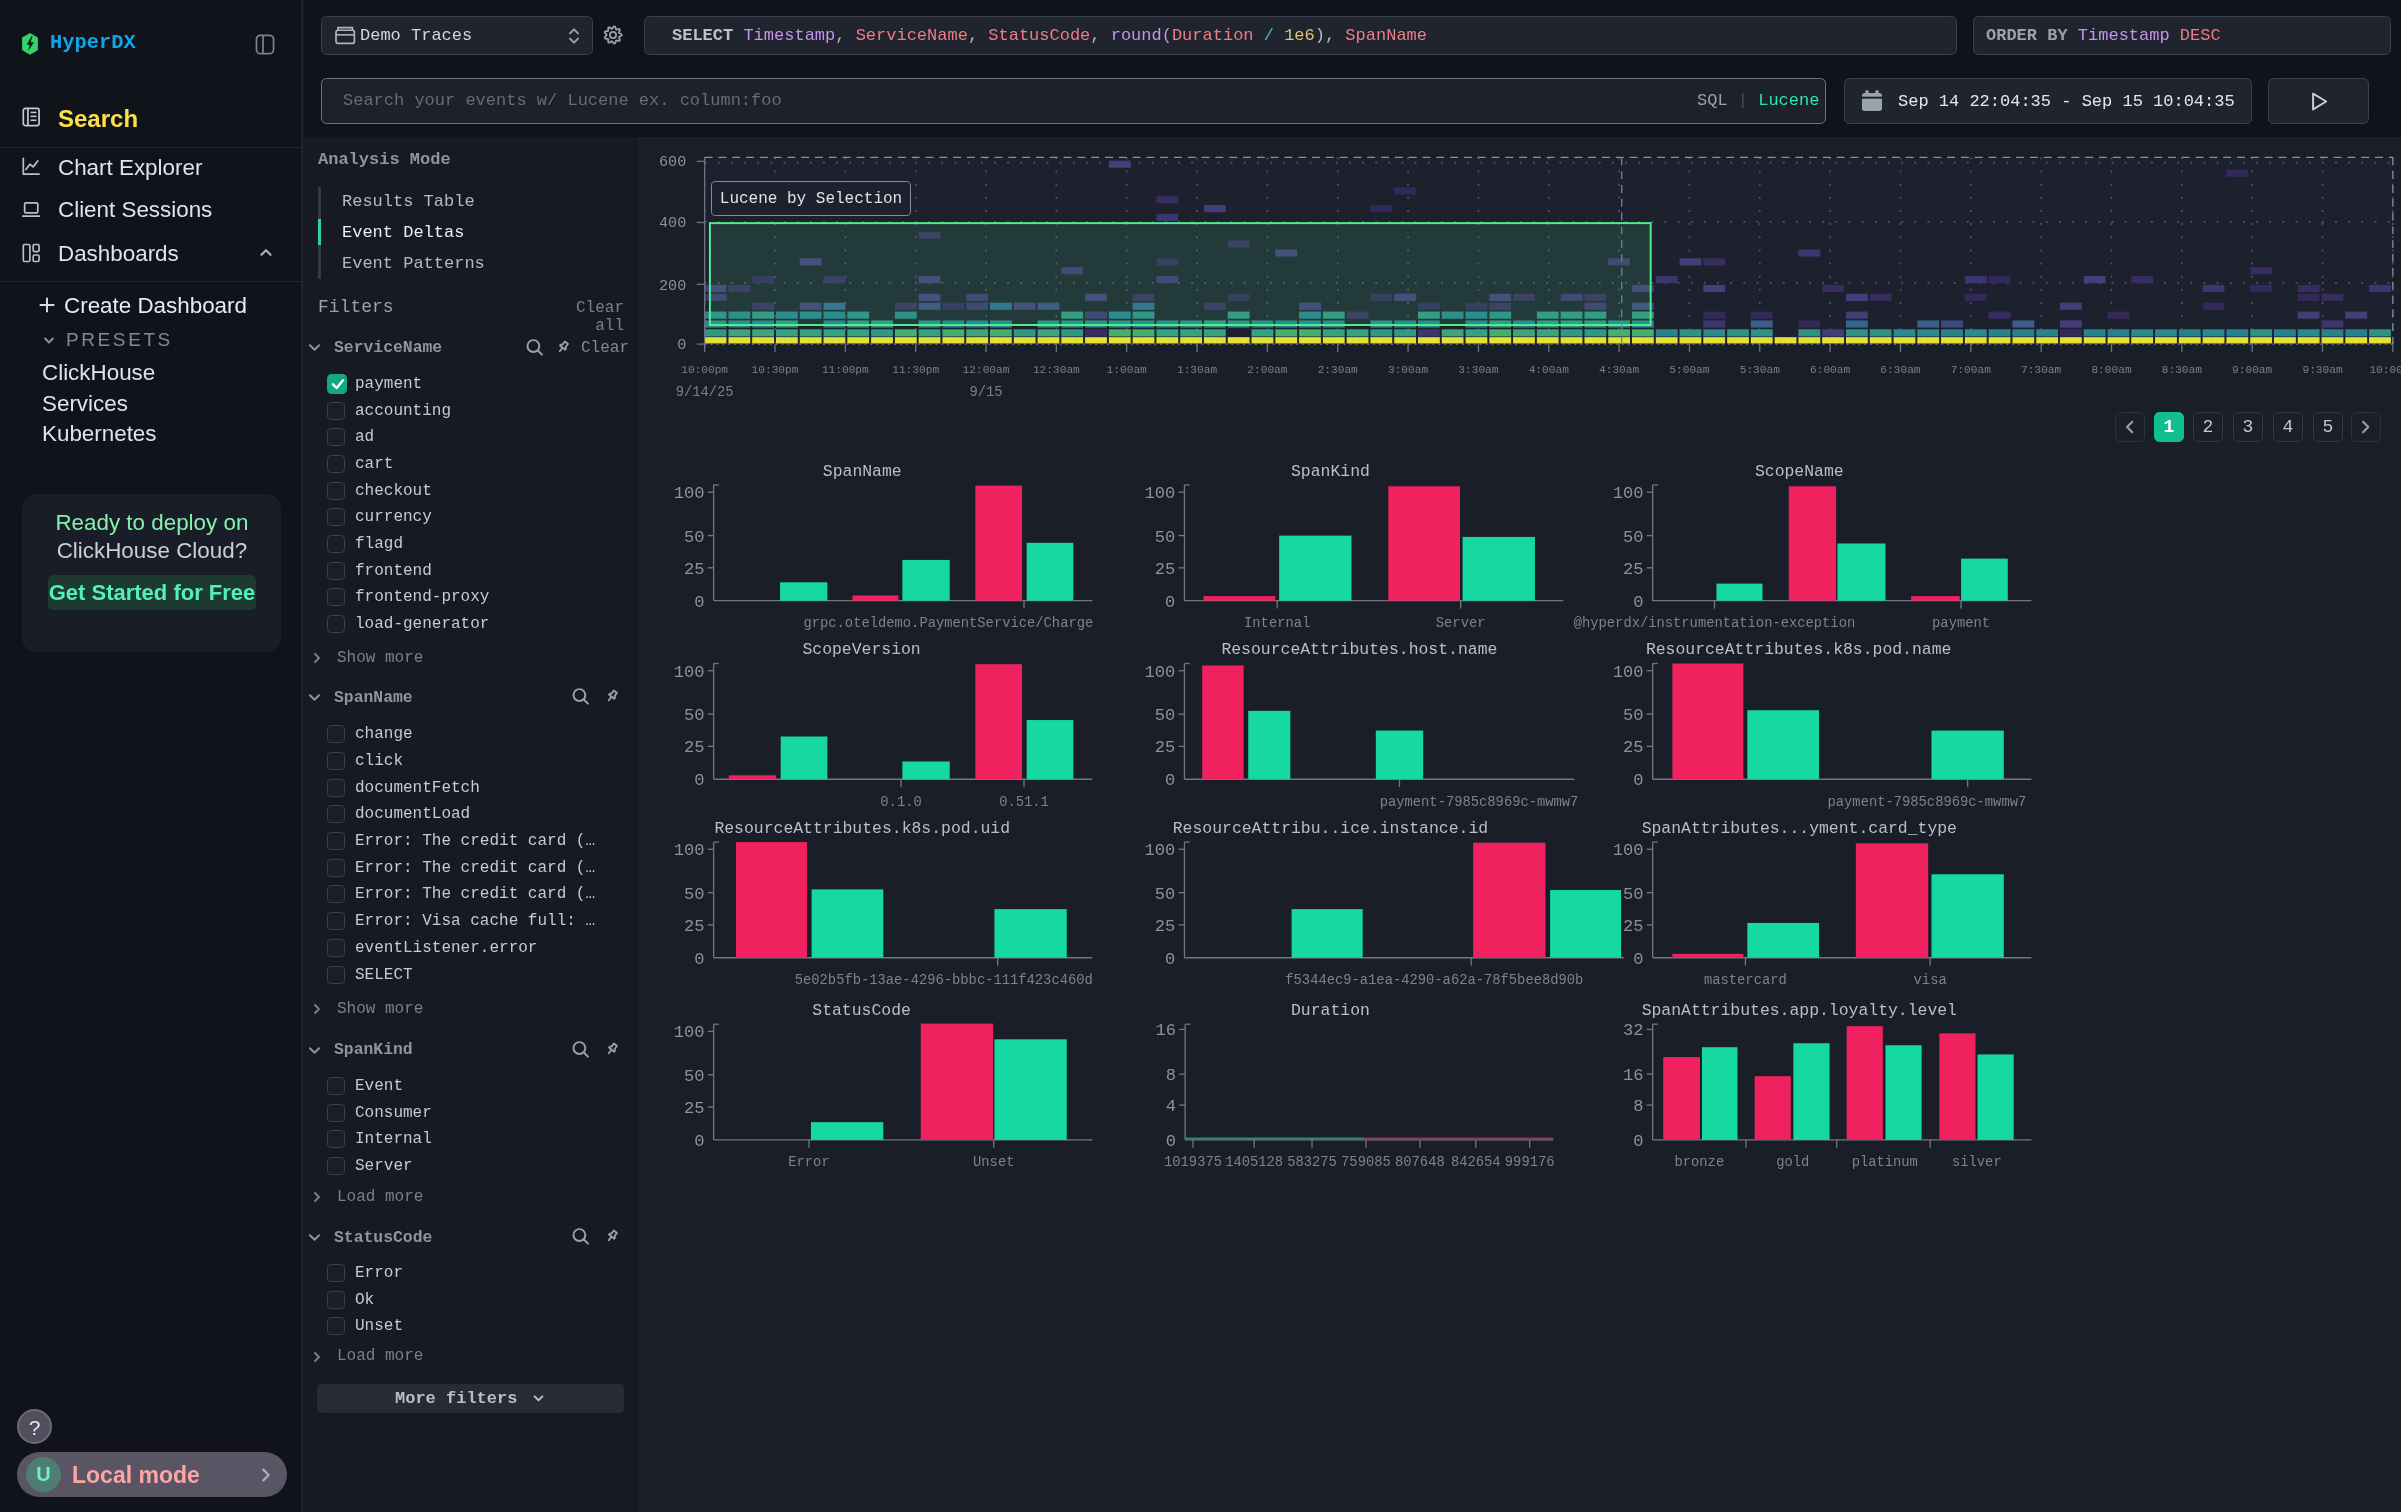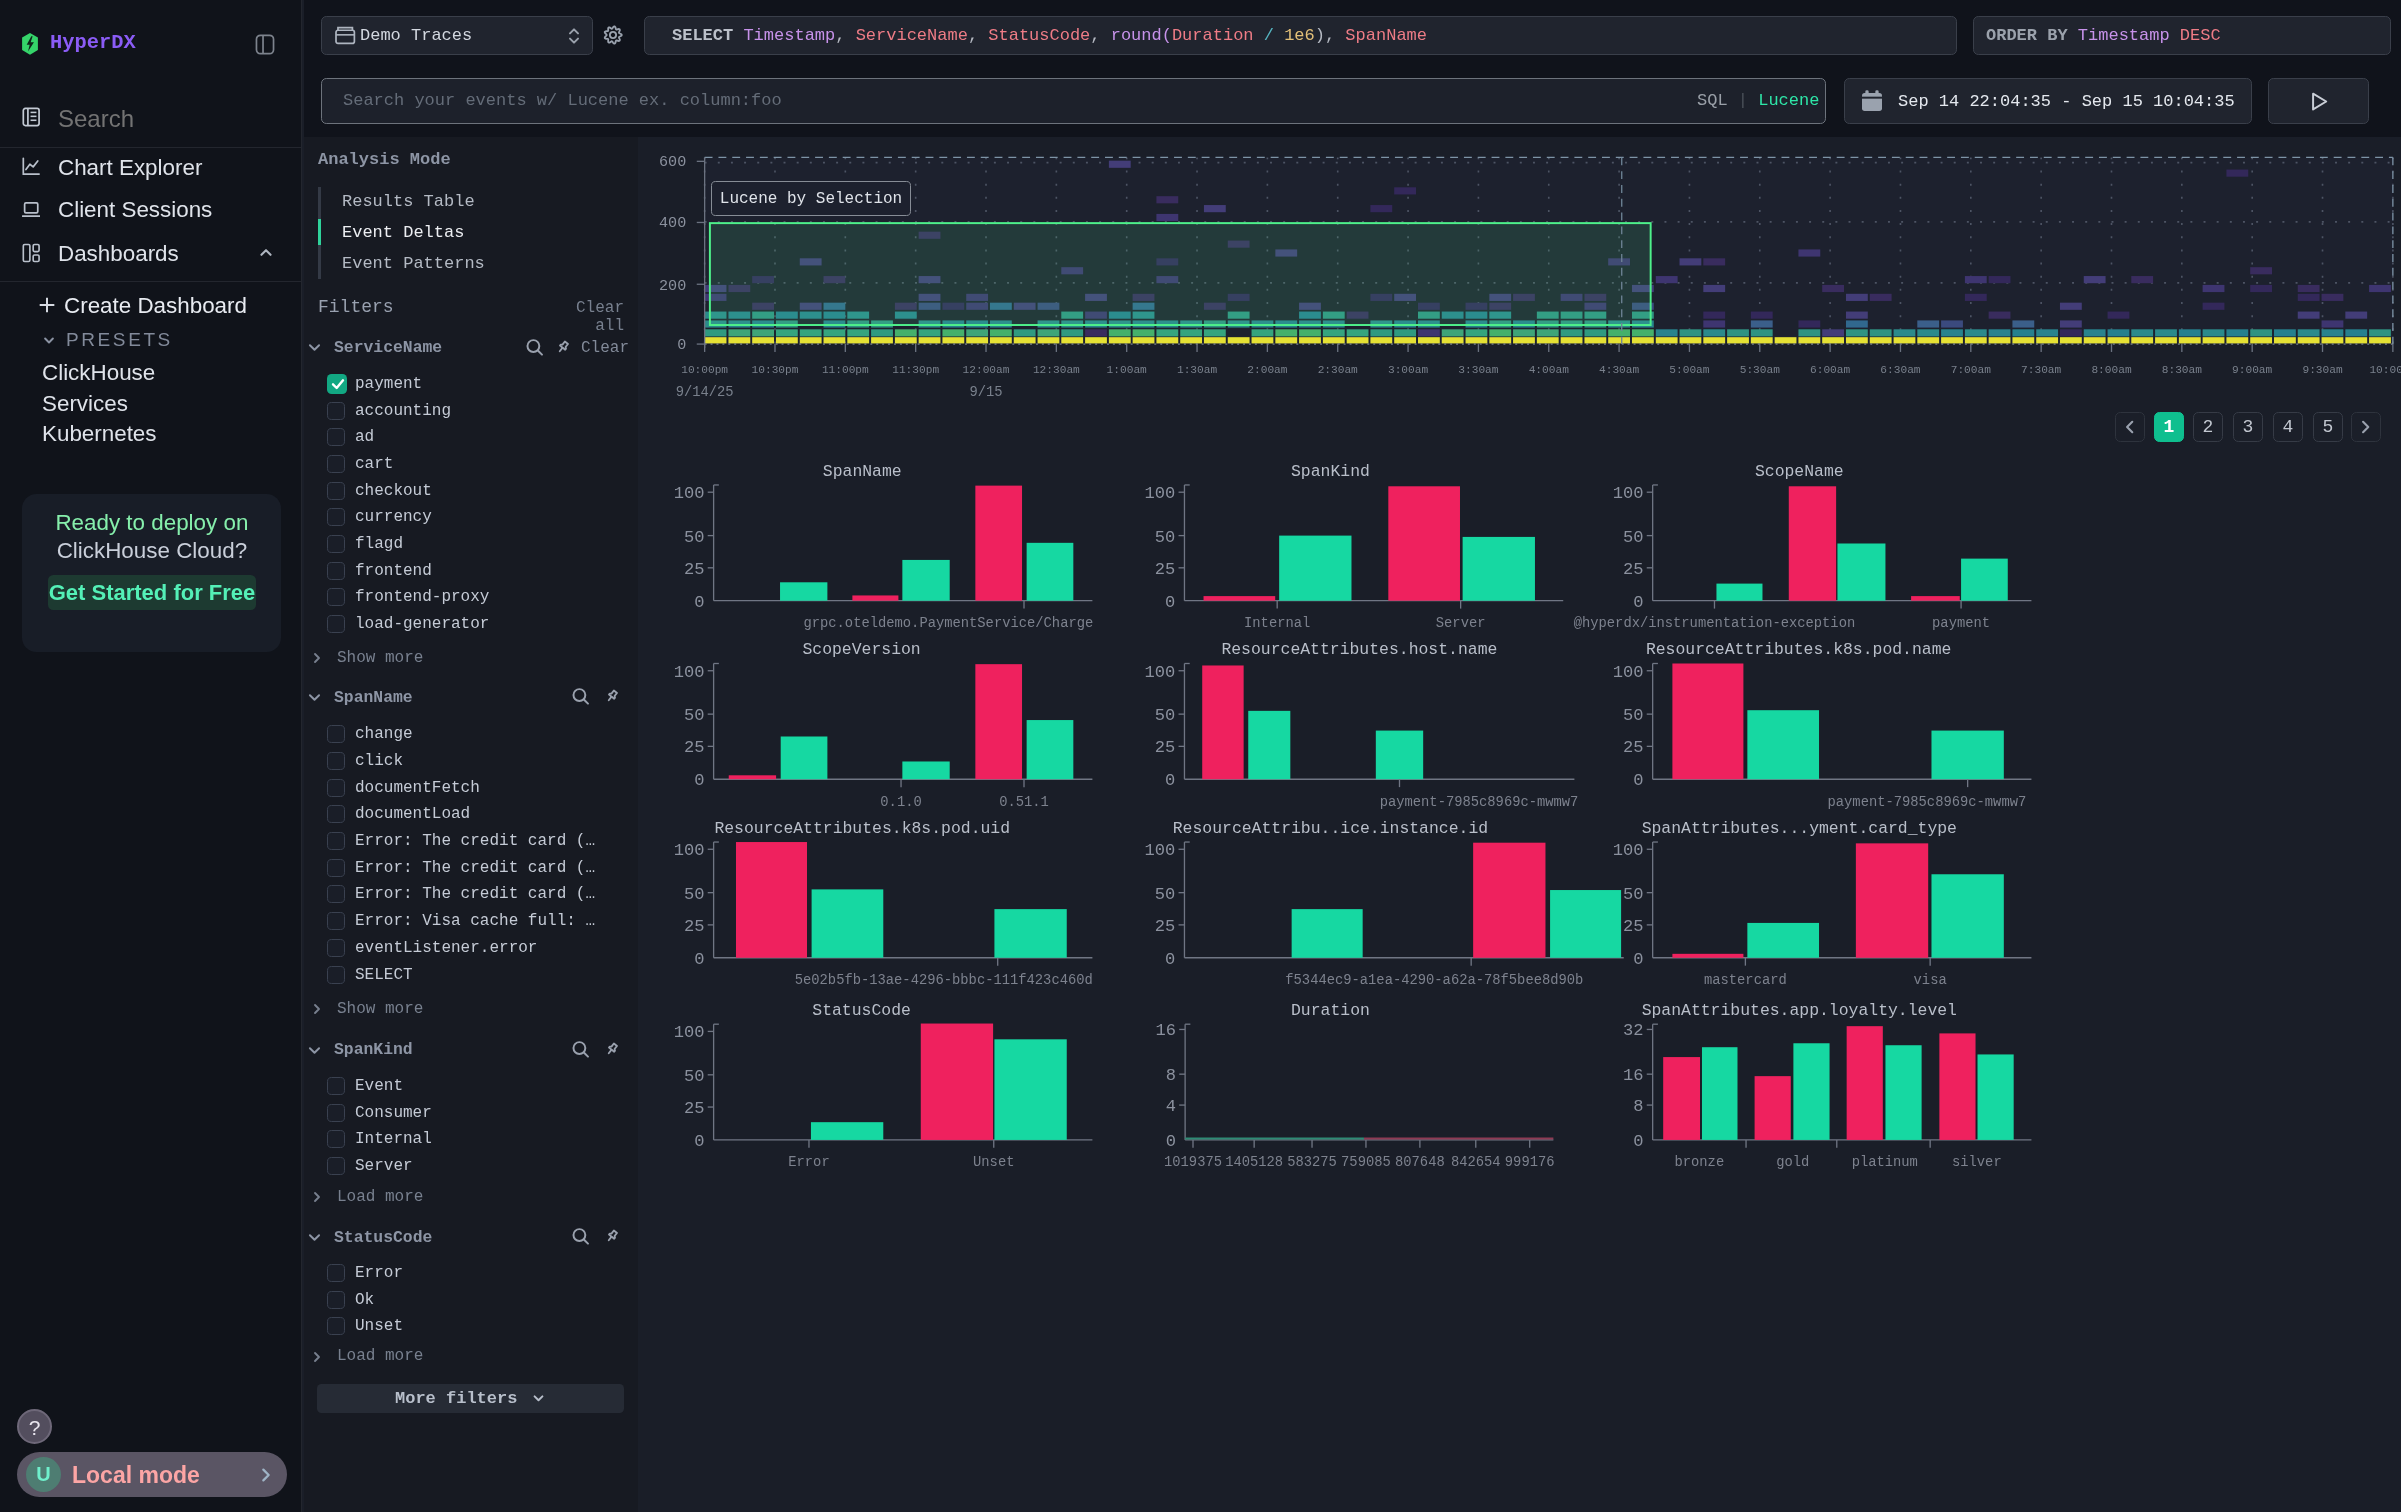--- a/index.html
+++ b/index.html
@@ -15,33 +15,33 @@
 .fitem{position:absolute;font-family:"Liberation Mono",monospace;font-size:16px;color:#c5cbd6;white-space:pre}
 .fhead{position:absolute;font-family:"Liberation Mono",monospace;font-size:16.4px;font-weight:bold;color:#8d95a5}
 .pgbtn{position:absolute;width:30px;height:30px;border:1.3px solid #363b46;border-radius:5.3px;background:#1b1f29;
  color:#c2c7d0;font-family:"Liberation Mono",monospace;font-size:18px;text-align:center;line-height:28px}
 </style></head><body>
 <div id="sidebar">
     <svg class="abs" style="left:22px;top:33px" width="16" height="22.4" viewBox="0 0 24 34">
       <polygon points="12,0 24,7 24,26 12,33 0,26 0,7" fill="#35d46a"></polygon>
       <polygon points="14,5 7,18 11.5,18 9,28 18,14 13,14 16,5" fill="#10251b"></polygon>
     </svg>
-    <div class="abs mono" style="left:50px;top:31px;font-size:20.4px;font-weight:bold;color:#8b5cf6">HyperDX</div>
+    <div class="abs mono" style="left:50px;top:31px;font-size:20.4px;font-weight:bold;color:#0ea5e9">HyperDX</div>
     <svg class="abs" style="left:255px;top:34px" width="20" height="21" viewBox="0 0 30 32">
       <rect x="2" y="2" width="26" height="28" rx="6" fill="none" stroke="#7d838d" stroke-width="2.6"></rect>
       <line x1="12" y1="2" x2="12" y2="30" stroke="#7d838d" stroke-width="2.6"></line>
     </svg>
     <svg class="abs" style="left:22px;top:107px" width="18.4" height="20" viewBox="0 0 28 30">
       <rect x="2" y="2" width="24" height="26" rx="3" fill="none" stroke="#c3cad4" stroke-width="2.6"></rect>
       <line x1="9" y1="2" x2="9" y2="28" stroke="#c3cad4" stroke-width="2.6"></line>
       <line x1="13" y1="8" x2="22" y2="8" stroke="#c3cad4" stroke-width="2.4"></line>
       <line x1="13" y1="14" x2="22" y2="14" stroke="#c3cad4" stroke-width="2.4"></line>
       <line x1="13" y1="20" x2="22" y2="20" stroke="#c3cad4" stroke-width="2.4"></line>
     </svg>
-    <div class="abs" style="left:58px;top:105px;font-size:24px;font-weight:normal;color:#737373">Search</div>
+    <div class="abs" style="left:58px;top:105px;font-size:24px;font-weight:bold;color:#fde047">Search</div>
     <div class="abs" style="left:0;top:147px;width:302px;border-top:1.3px solid #23262e"></div>
     <svg class="abs" style="left:22px;top:157px" width="18.4" height="18.4" viewBox="0 0 28 28">
       <polyline points="2,2 2,26 26,26" fill="none" stroke="#b9c0cb" stroke-width="2.6" stroke-linecap="round"></polyline>
       <polyline points="6,19 12,11 17,15 24,6" fill="none" stroke="#b9c0cb" stroke-width="2.6" stroke-linecap="round" stroke-linejoin="round"></polyline>
     </svg>
     <div class="abs navtxt" style="left:58px;top:155px">Chart Explorer</div>
     <svg class="abs" style="left:22px;top:201px" width="18.4" height="18.4" viewBox="0 0 28 28">
       <rect x="4" y="3" width="20" height="15" rx="2" fill="none" stroke="#b9c0cb" stroke-width="2.6"></rect>
       <line x1="1" y1="23" x2="27" y2="23" stroke="#b9c0cb" stroke-width="2.6" stroke-linecap="round"></line>
     </svg>

